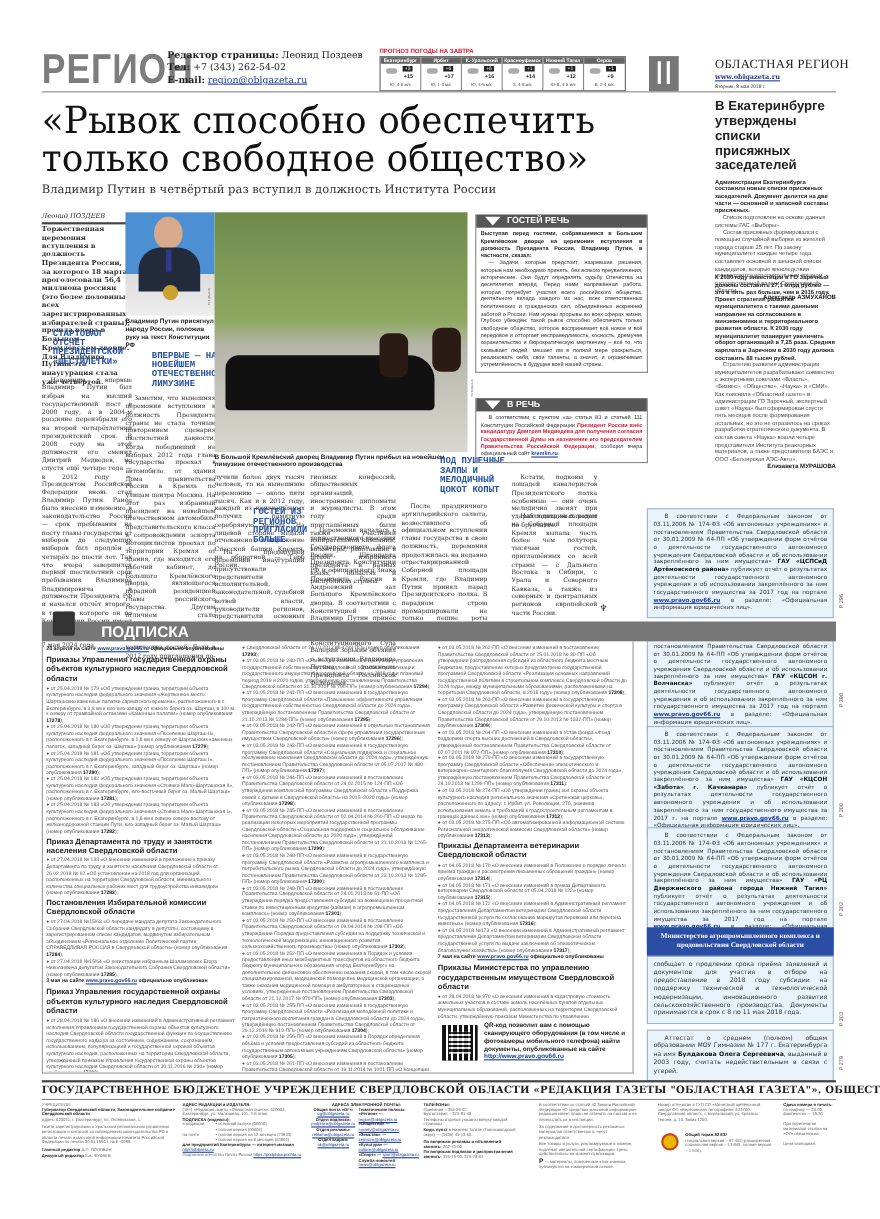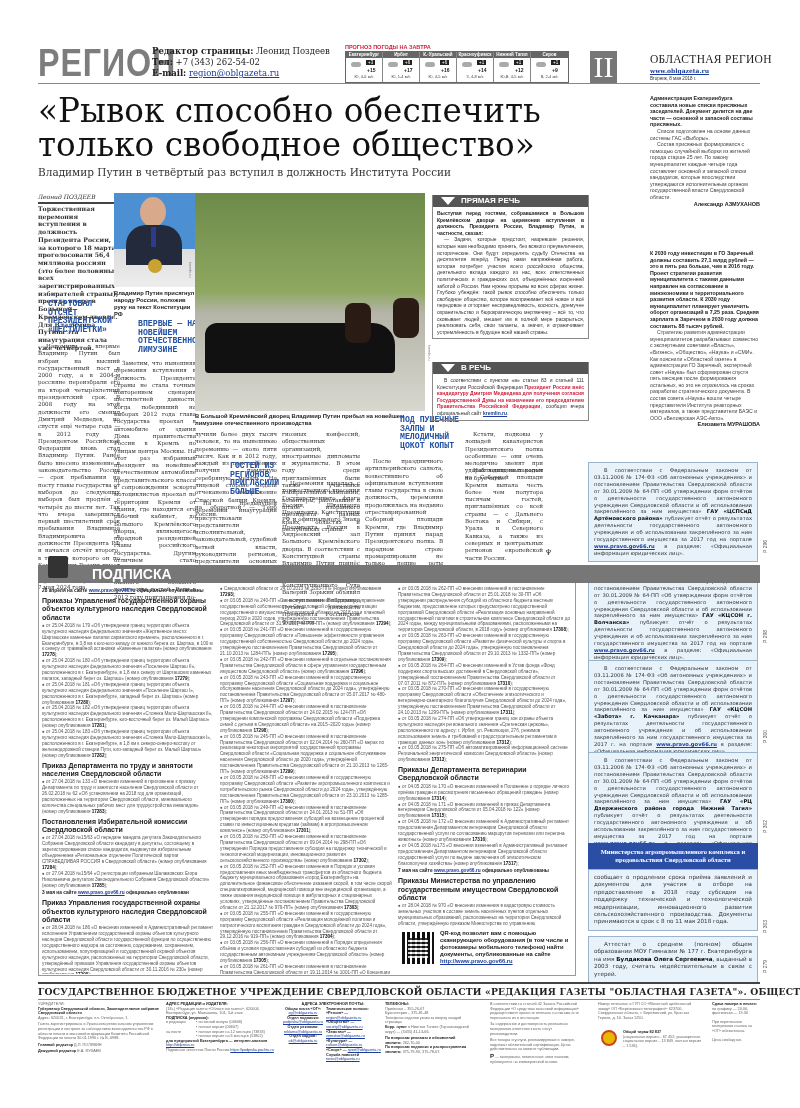--- a/index.html
+++ b/index.html
@@ -13,21 +13,21 @@
 .hr-top{left:38px;top:83px;width:722px;height:1px;background:#888}
 .wx-title{left:345px;top:44px;font-family:"Liberation Sans",sans-serif;font-size:5.5px;font-weight:bold;color:#d0203a}
 .wx{left:345px;top:51px;display:flex;border:1px solid #666}
 .wx-cell{width:37px;height:30px;border-right:1px solid #888;font-family:"Liberation Sans",sans-serif;font-size:4.5px;text-align:center;position:relative}
 .wx-cell:last-child{border-right:none}
 .wx-city{background:#666;color:#fff;height:6px;line-height:6px;font-weight:bold}
 .wx-cloud{position:absolute;left:5px;top:10px;width:10px;height:5px;background:#aaa;border-radius:4px}
 .wx-night{position:absolute;left:20px;top:8px;background:#222;color:#fff;font-size:4.5px;padding:0 2px}
 .wx-day{position:absolute;left:21px;top:15px;font-size:5px;font-weight:bold}
 .wx-wind{position:absolute;left:0;right:0;top:22px;font-size:4px;color:#444}
-.pagenum{left:590px;top:51px;width:27px;height:32px;background:#777;color:#fff;font-size:30px;text-align:center;line-height:32px;font-family:Liberation Serif, serif}
+.pagenum{left:590px;top:51px;width:27px;height:32px;background:#777;color:#fff;font-size:30px;text-align:center;line-height:32px;font-family:Liberation Sans, sans-serif}
 .paper-name{left:650px;top:53px;font-family:"Liberation Serif",serif;font-size:11.5px;color:#222;letter-spacing:0.3px}
 .paper-url{left:650px;top:67px;font-size:6px;color:#1a3c9c;text-decoration:underline;font-weight:bold}
 .paper-date{left:650px;top:76px;font-family:"Liberation Sans",sans-serif;font-size:4.5px;color:#333}
 
 .headline{left:38px;top:93px;width:560px;font-family:"DejaVu Serif",serif;font-size:34px;line-height:34px;color:#111;font-weight:normal;transform:scaleX(0.96);transform-origin:left}
 .subhead{left:38px;top:166px;font-size:10.5px;color:#333}
 .byline{left:38px;top:193px;width:80px;font-size:6px;font-style:italic;border-bottom:2px solid #444;padding-bottom:2px}
 .lead{left:38px;top:205px;width:82px;font-size:6.2px;line-height:7.7px;font-weight:bold;color:#333}
 .bodytxt{font-size:5.6px;line-height:7.3px;color:#333;text-align:justify;text-indent:8px}
 .xhead{font-family:Liberation Mono, monospace;font-weight:bold;color:#2452a5;font-size:8.2px;line-height:8.6px}
@@ -177,35 +177,36 @@
 <div class="abs bodytxt" style="left:282px;top:480px;width:78px">Церемония началась с торжественного внесения Государственного флага России, Штандарта Президента, Конституции РФ и официального Знака Президента России в Андреевский зал Большого Кремлёвского дворца. В соответствии с Конституцией страны Владимир Путин принёс присягу народу России, после чего председатель Конституционного Суда Валерий Зорькин объявил о вступлении Владимира Путина в должность Президента Российской Федерации.</div>
 
 <div class="abs xhead" style="left:400px;top:416px;width:68px">ПОД ПУШЕЧНЫЕ ЗАЛПЫ И МЕЛОДИЧНЫЙ ЦОКОТ КОПЫТ</div>
 <div class="abs bodytxt" style="left:365px;top:458px;width:78px">После праздничного артиллерийского салюта, возвестившего об официальном вступлении главы государства в свою должность, церемония продолжилась на недавно отреставрированной Соборной площади Кремля, где Владимир Путин принял парад Президентского полка. В парадном строю промаршировали не только пешие роты полка, но и кавалерия Почётного караула.</div>
 
 <div class="abs bodytxt" style="left:465px;top:431px;width:78px">Кстати, подковы у лошадей кавалеристов Президентского полка особенные — они очень мелодично звенят при ударах лошадиных копыт по брусчатке.</div>
 <div class="abs bodytxt" style="left:465px;top:467px;width:78px">Наблюдать за парадом на Соборной площади Кремля выпала честь более чем полутора тысячам гостей, приглашённых со всей страны — с Дальнего Востока и Сибири, с Урала и Северного Кавказа, а также из северных и центральных регионов европейской части России.</div>
 <div class="abs" style="left:545px;top:548px;font-size:8px">♆</div>
 
 <div class="abs pbox">
-  <div class="pbox-head"><span class="tri"></span><span>ПРЯМАЯ РЕЧЬ</span></div>
+  <div class="pbox-head"><span class="tri"></span><span>ГОСТЕЙ РЕЧЬ</span></div>
   <div class="pbox-body">
     <div style="font-weight:bold;color:#222">Выступая перед гостями, собравшимися в Большом Кремлёвском дворце на церемонии вступления в должность Президента России, Владимир Путин, в частности, сказал:</div>
     <div style="text-indent:7px">— Задачи, которые предстоит, назревшие решения, которые нам необходимо принять, без всякого преувеличения, исторические. Они будут определять судьбу Отечества на десятилетия вперёд. Перед нами напряжённая работа, которая потребует участия всего российского общества, деятельного вклада каждого из нас, всех ответственных политических и гражданских сил, объединённых искренней заботой о России. Нам нужны прорывы во всех сферах жизни. Глубоко убеждён: такой рывок способно обеспечить только свободное общество, которое воспринимает всё новое и всё передовое и отторгает несправедливость, косность, дремучее охранительство и бюрократическую мертвечину – всё то, что сковывает людей, мешает им в полной мере раскрыться, реализовать себя, свои таланты, а значит, и ограничивает устремлённость в будущее всей нашей страны.</div>
   </div>
 </div>
 
 <div class="abs pbox" style="top:362px">
   <div class="pbox-head"><span class="tri"></span><span>В РЕЧЬ</span></div>
   <div class="pbox-body" style="text-indent:7px">
     <span>В соответствии с пунктом «а» статьи 83 и статьей 111 Конституции Российской Федерации </span><span class="red">Президент России внёс кандидатуру Дмитрия Медведева для получения согласия Государственной Думы на назначение его председателем Правительства Российской Федерации</span><span>, сообщил вчера официальный сайт </span><a style="color:#1a3c9c;font-weight:bold;text-decoration:underline">kremlin.ru</a><span>.</span>
   </div>
 </div>
 
 <div class="abs" style="left:650px;top:90px;width:110px">
+  <div class="rc-head">В Екатеринбурге утверждены списки присяжных заседателей</div>
   <div class="rc-lead" style="margin-top:5px">Администрация Екатеринбурга составила новые списки присяжных заседателей. Документ делится на две части — основной и запасной составы присяжных.</div>
   <div class="rc-body">Список подготовлен на основе данных системы ГАС «Выборы».</div>
   <div class="rc-body">Состав присяжных формировался с помощью случайной выборки из жителей города старше 25 лет. По закону муниципалитет каждые четыре года составляет основной и запасной списки кандидатов, которые впоследствии утверждаются исполнительным органом государственной власти Свердловской области.</div>
   <div class="rc-sign">Александр АЗМУХАНОВ</div>
 </div>
 <div class="abs" style="left:650px;top:245px;width:110px">
   <div class="rc-lead" style="margin-top:5px">К 2030 году инвестиции в ГО Заречный должны составить 27,1 млрд рублей — это в пять раз больше, чем в 2016 году. Проект стратегии развития муниципалитета с такими данными направлен на согласование в минэкономики и территориального развития области. К 2030 году муниципалитет планирует увеличить оборот организаций в 7,25 раза. Средняя зарплата в Заречном в 2030 году должна составить 88 тысяч рублей.</div>
   <div class="rc-body">Стратегию развития администрации муниципалитетов разрабатывают совместно с экспертными советами «Власть», «Бизнес», «Общество», «Наука» и «СМИ». Как пояснили «Областной газете» в администрации ГО Заречный, экспертный совет «Наука» был сформирован спустя пять месяцев после формирования остальных, но это не отразилось на сроках разработки стратегического документа. В состав совета «Наука» вошли четыре представителя Института реакторных материалов, а также представители БАЭС и ООО «Белоярская АЭС-Авто».</div>
   <div class="rc-sign">Елизавета МУРАШОВА</div>
 </div>

